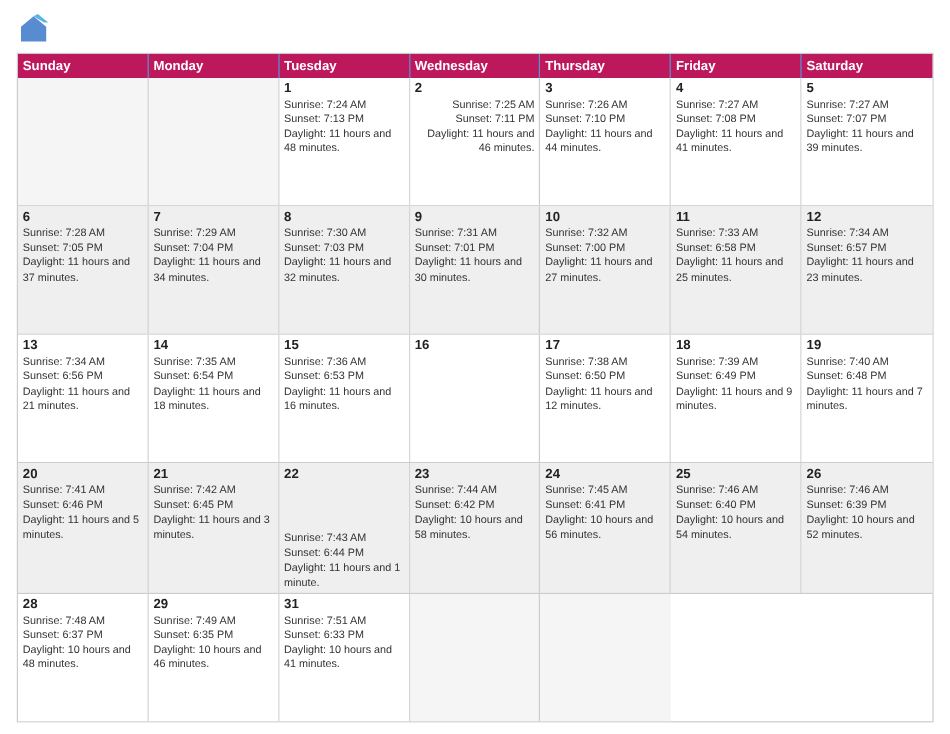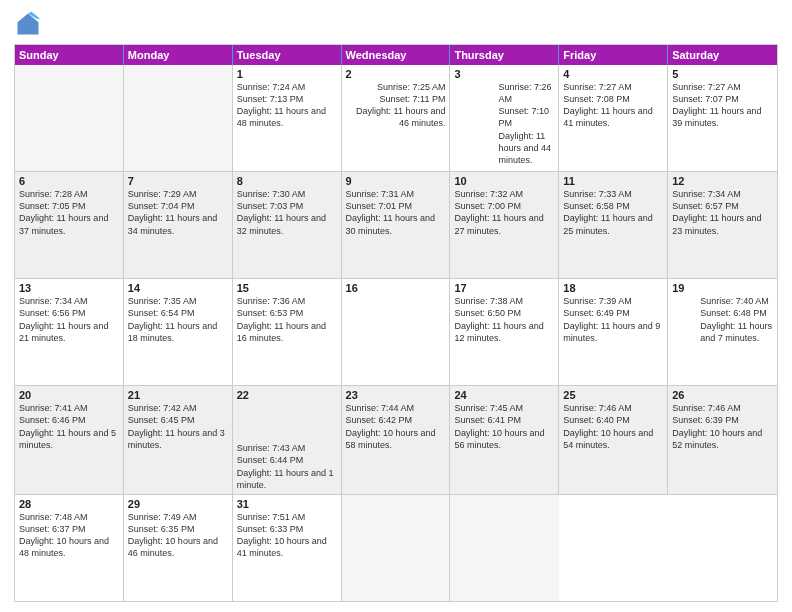--- a/index.html
+++ b/index.html
@@ -56,21 +56,21 @@
     }
     .calendar {
       flex: 1;
       display: flex;
       flex-direction: column;
       border: 1px solid #ccc;
     }
     .cal-header {
       display: grid;
       grid-template-columns: repeat(7, 1fr);
-      background: #a21caf;
+      background: #be185d;
     }
     .cal-header-cell {
       color: #fff;
       font-size: 11px;
       font-weight: bold;
       padding: 4px 4px;
       text-align: left;
       border-right: 1px solid #5a90d9;
     }
     .cal-header-cell:last-child { border-right: none; }
@@ -152,21 +152,21 @@
 Daylight: 11 hours and 48 minutes.</div>
           </div>
           <div class="cal-cell">
             <span class="day-num">2</span>
             <div class="cell-text" style="white-space: pre-line; text-align: right;">Sunrise: 7:25 AM
 Sunset: 7:11 PM
 Daylight: 11 hours and 46 minutes.</div>
           </div>
           <div class="cal-cell">
             <span class="day-num">3</span>
-            <div class="cell-text" style="white-space: pre-line; margin-left: 44px;">Sunrise: 7:26 AM
+            <div class="cell-text" style="white-space: pre-line;">Sunrise: 7:26 AM
 Sunset: 7:10 PM
 Daylight: 11 hours and 44 minutes.</div>
           </div>
           <div class="cal-cell">
             <span class="day-num">4</span>
             <div class="cell-text" style="white-space: pre-line;">Sunrise: 7:27 AM
 Sunset: 7:08 PM
 Daylight: 11 hours and 41 minutes.</div>
           </div>
           <div class="cal-cell">
@@ -249,21 +249,21 @@
 Daylight: 11 hours and 12 minutes.</div>
           </div>
           <div class="cal-cell">
             <span class="day-num">18</span>
             <div class="cell-text" style="white-space: pre-line;">Sunrise: 7:39 AM
 Sunset: 6:49 PM
 Daylight: 11 hours and 9 minutes.</div>
           </div>
           <div class="cal-cell">
             <span class="day-num">19</span>
-            <div class="cell-text" style="white-space: pre-line; margin-left: 28px;">Sunrise: 7:40 AM
+            <div class="cell-text" style="white-space: pre-line;">Sunrise: 7:40 AM
 Sunset: 6:48 PM
 Daylight: 11 hours and 7 minutes.</div>
           </div>
         </div>
         <div class="cal-row">
           <div class="cal-cell shaded">
             <span class="day-num">20</span>
             <div class="cell-text" style="white-space: pre-line;">Sunrise: 7:41 AM
 Sunset: 6:46 PM
 Daylight: 11 hours and 5 minutes.</div>

